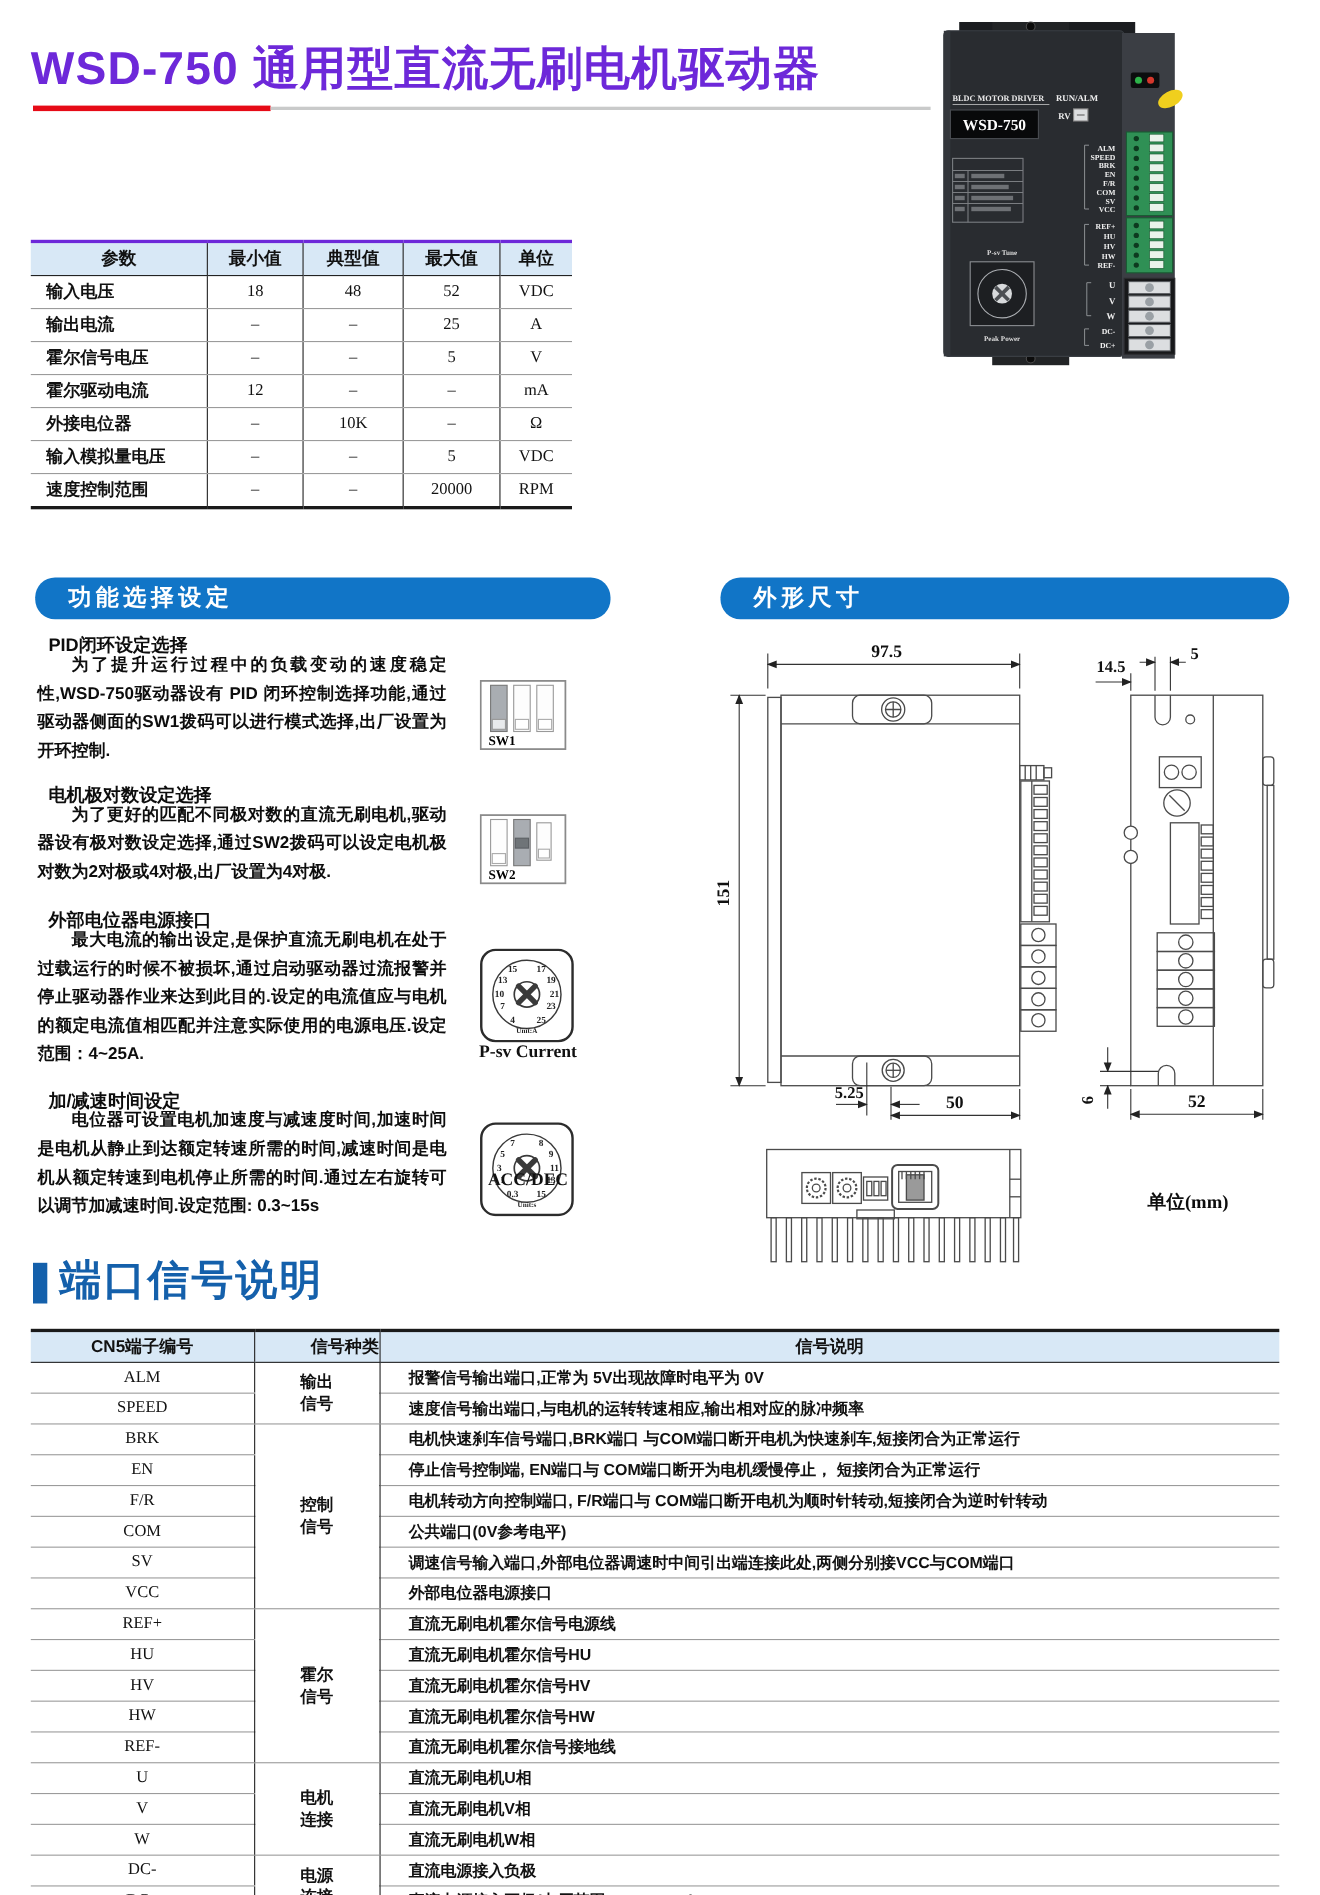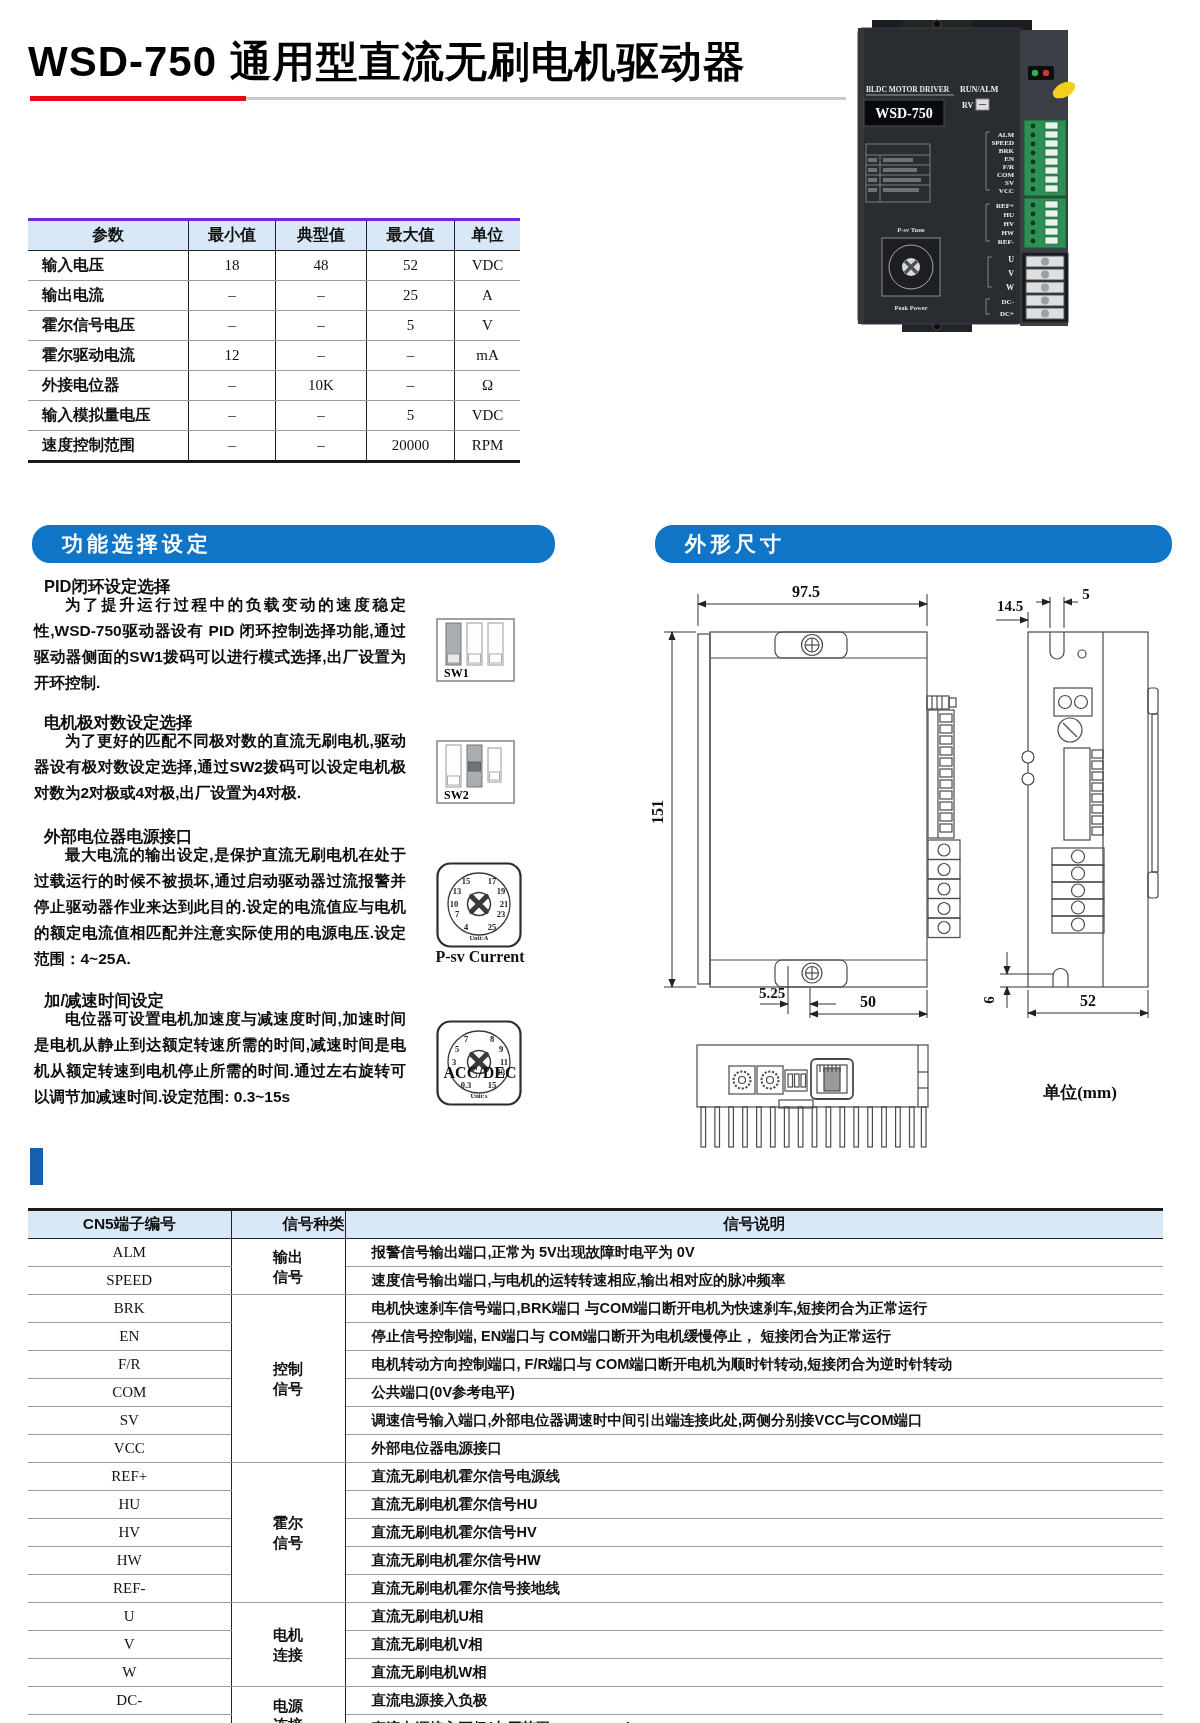--- a/index.html
+++ b/index.html
@@ -1,20 +1,20 @@
 <!DOCTYPE html>
 <html><head>
 <meta charset="utf-8">
 <style>
   html,body{margin:0;padding:0;background:#ffffff;}
   .page{position:relative;width:1200px;height:1723px;background:#ffffff;overflow:hidden;
         font-family:"Liberation Sans",sans-serif;color:#111;}
   .abs{position:absolute;}
   
-  .title{left:28px;top:34px;font-size:42px;font-weight:700;color:#000000;letter-spacing:1px;white-space:nowrap;}
+  .title{left:28px;top:34px;font-size:42px;font-weight:700;color:#6d28d9;letter-spacing:1px;white-space:nowrap;}
   .rule-red{left:30px;top:96px;width:216px;height:5px;background:#e60b17;}
   .rule-gray{left:246px;top:97px;width:600px;height:3px;background:#c9caca;}
   
   .bar{height:38px;background:#1175c7;border-radius:18px;color:#fff;font-size:21px;font-weight:700;
        line-height:38px;padding-left:30px;letter-spacing:4px;box-sizing:border-box;}
   .bar-spec{left:32px;top:158px;width:523px;}
   .bar-func{left:32px;top:525px;width:523px;}
   .bar-dims{left:655px;top:525px;width:517px;}
   
   table{border-collapse:collapse;}
@@ -496,20 +496,21 @@
       <text class="dimtxt" x="868" y="1007" text-anchor="middle">50</text>
       <text class="dimtxt-s" x="1010" y="611" text-anchor="middle">14.5</text>
       <text class="dimtxt-s" x="1086" y="599" text-anchor="middle">5</text>
       <text class="dimtxt-s" transform="translate(994,1000) rotate(-90)" text-anchor="middle">6</text>
       <text class="dimtxt" x="1088" y="1006" text-anchor="middle">52</text>
       <text x="1080" y="1098" text-anchor="middle" font-size="17" font-weight="bold" font-family="Liberation Sans,sans-serif" fill="#0d0d0d">单位(mm)</text>
     </g>
   </svg>
 
   <div class="abs ports-head-bar"></div>
+  <div class="abs ports-head">端口信号说明</div>
 
   <table class="abs port-table">
     <colgroup>
         <col class="c-term">
         <col class="c-type">
         <col>
       </colgroup>
     <thead>
       <tr>
         <th>CN5端子编号</th>

